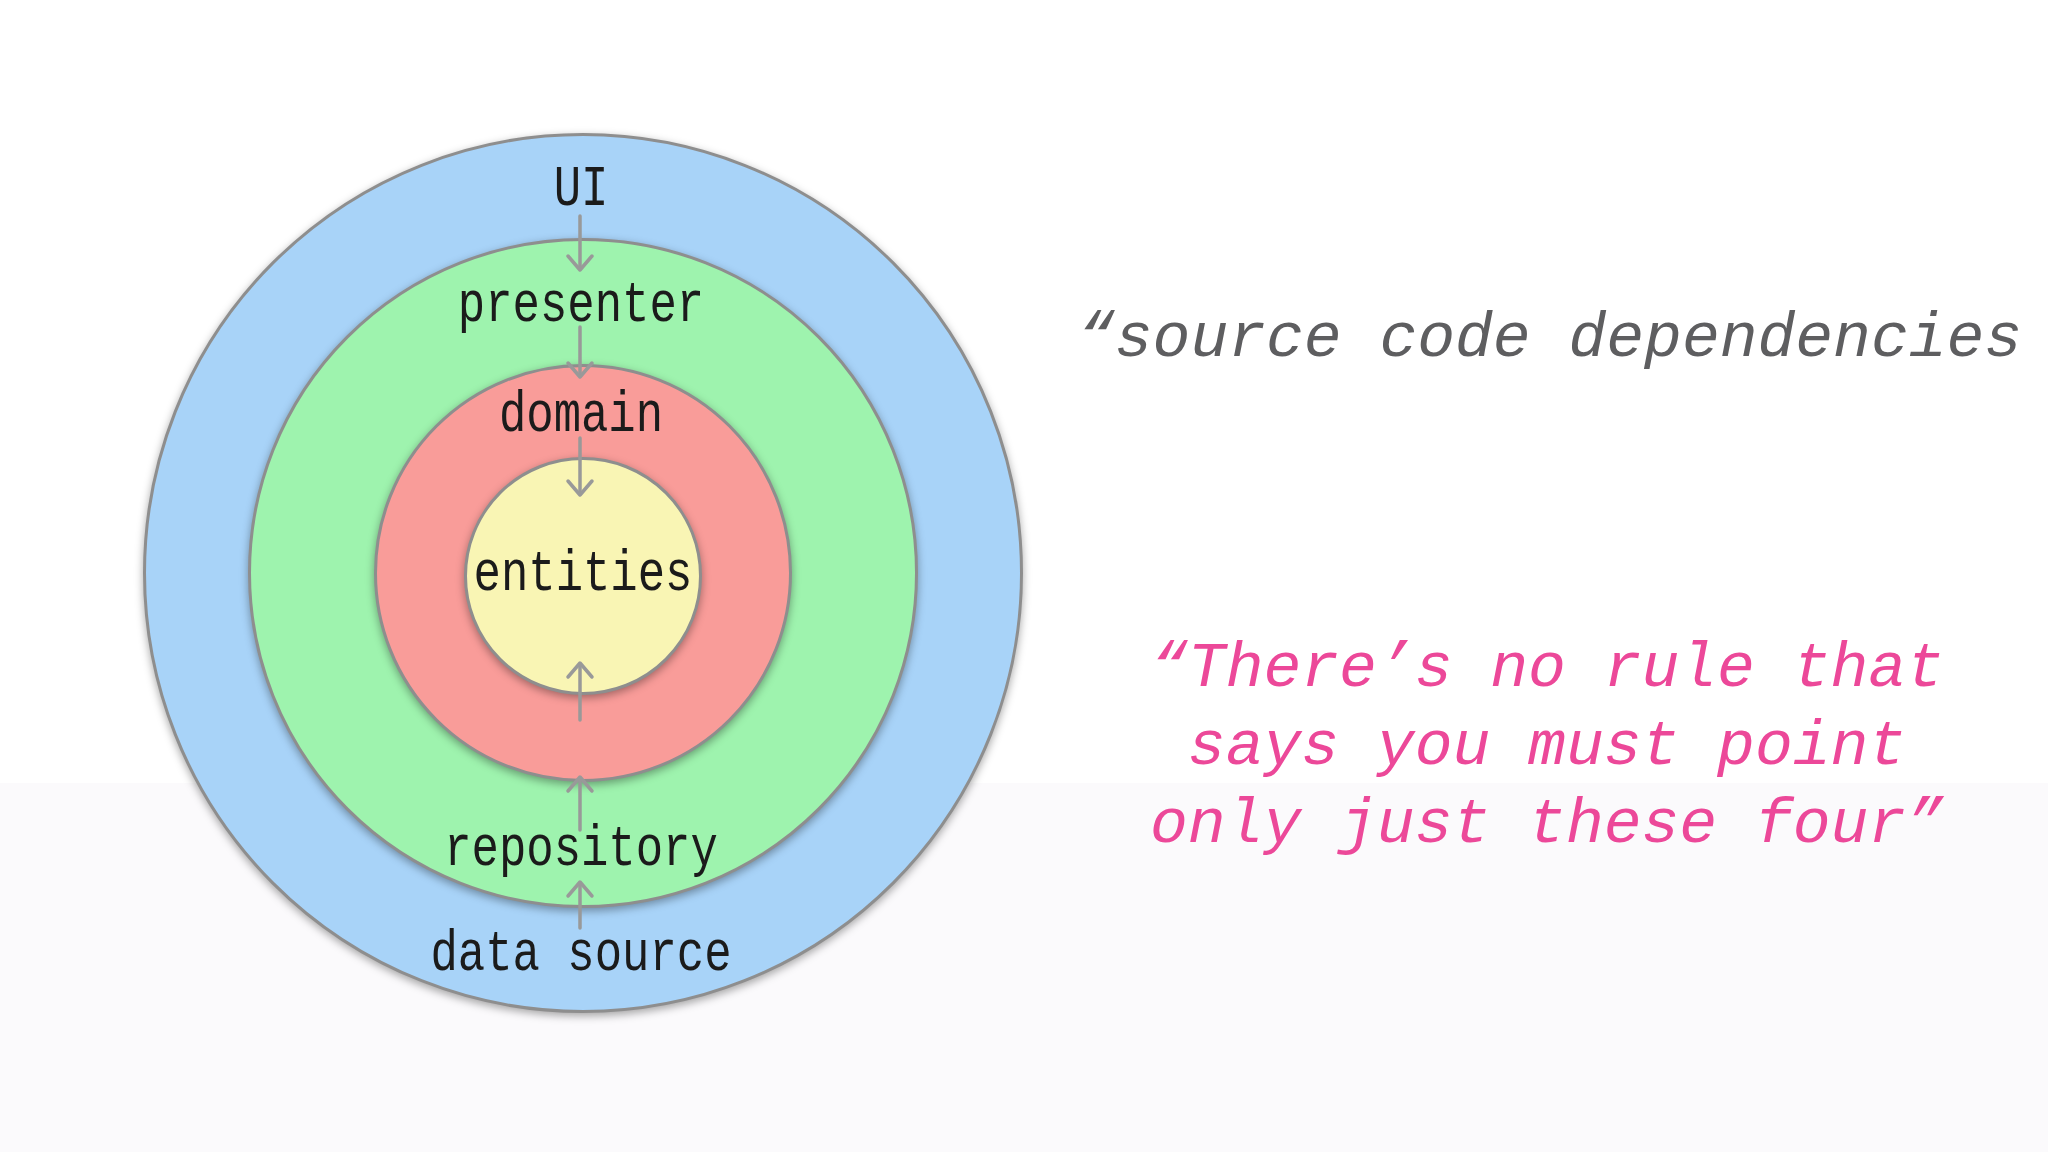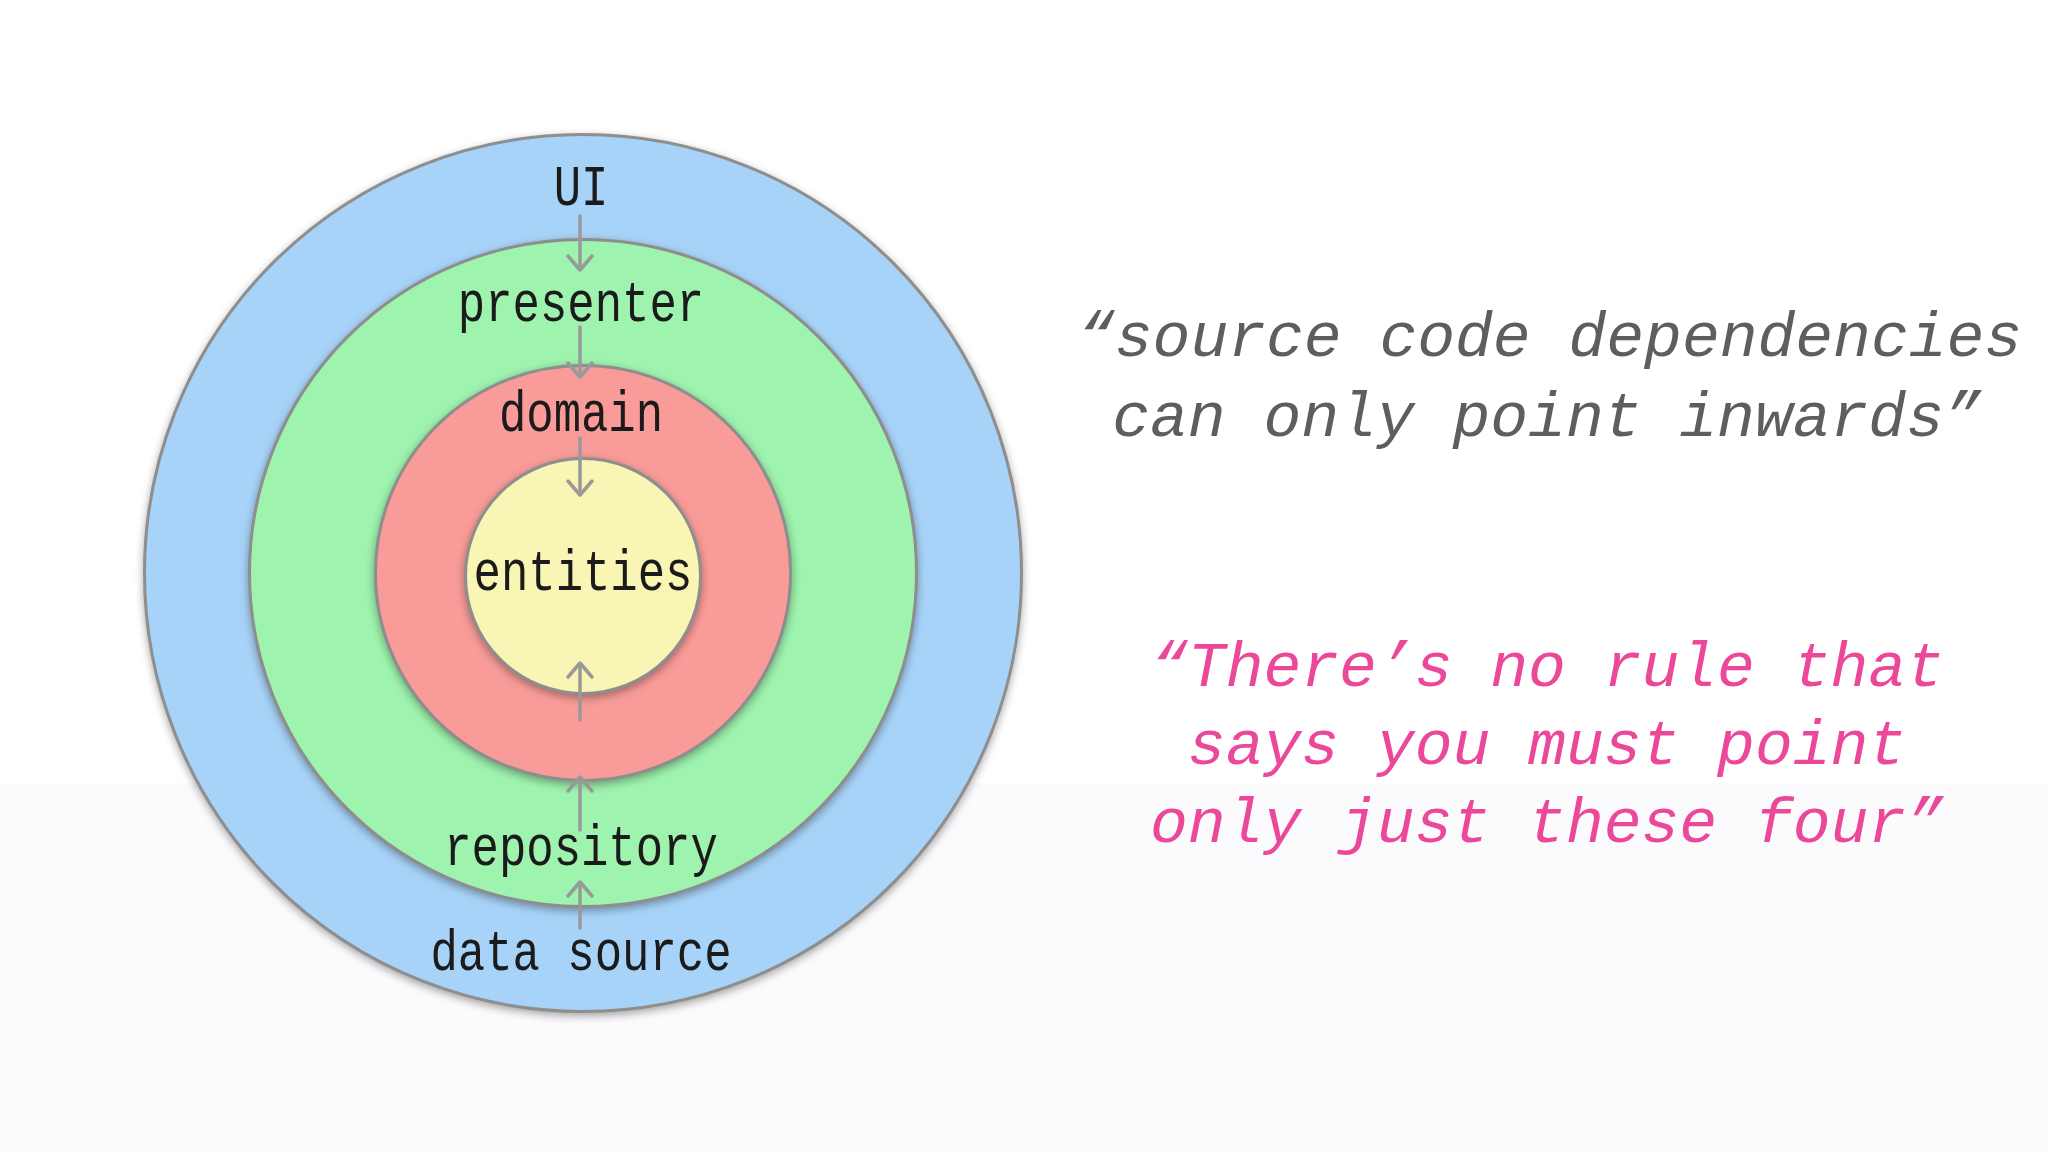--- a/index.html
+++ b/index.html
@@ -115,21 +115,20 @@
 
   <div class="layer-label lbl-ui" style="color: rgb(27, 27, 27);">UI</div>
   <div class="layer-label lbl-presenter" style="color: rgb(27, 27, 27);">presenter</div>
   <div class="layer-label lbl-domain" style="color: rgb(27, 27, 27);">domain</div>
   <div class="layer-label lbl-entities" style="color: rgb(27, 27, 27);">entities</div>
   <div class="layer-label lbl-repository" style="color: rgb(27, 27, 27);">repository</div>
   <div class="layer-label lbl-data-source" style="color: rgb(27, 27, 27);">data source</div>
 
   <div class="quote quote-1" style="color: rgb(94, 94, 96);">
     <div class="quote-line">“source code dependencies</div>
-    <div class="quote-line">can only point inwards”</div>
   </div>
   <div class="quote quote-2" style="color: #ec4899;">
     <div class="quote-line">“There’s no rule that</div>
     <div class="quote-line">says you must point</div>
     <div class="quote-line">only just these four”</div>
   </div>
 
 </div>
 
 </body></html>

